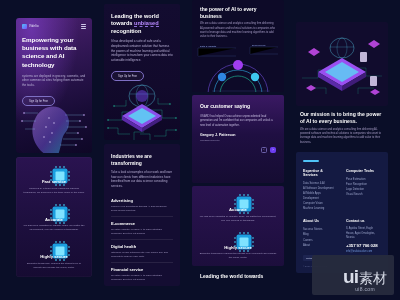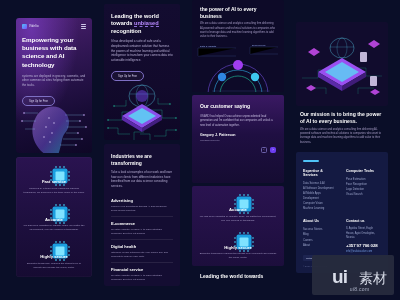--- a/index.html
+++ b/index.html
@@ -128,21 +128,21 @@
   .badges { display:flex; gap:3px; margin-top:7px; align-items:center; }
   .badge { font-size:2.2px; background:#1d2450; color:#c3cbe8; padding:2px 3px; border-radius:1px;
     display:flex; align-items:center; gap:1.5px; }
   .cp { font-size:2.1px; color:#59618c; margin-top:4px; }
 
   
   .wm {
     position:absolute; right:6px; bottom:5px; text-align:center;
     color:#d8dce8;
   }
-  .wm-row { display:flex; align-items:flex-end; gap:12px;margin-top:28px; }
+  .wm-row { display:flex; align-items:flex-end; gap:1px;margin-top:28px; }
   .wm-ui { font-size:19px; font-weight:bold; letter-spacing:-1px; line-height:.85; }
   .wm-cjk { font-size:14px; line-height:.9; }
   .wm-dom { font-size:5px; color:#aab0c4; letter-spacing:.3px; margin-top:1px; }
   .wm-plate {
     position:absolute; right:0; bottom:0; width:82px; height:40px;
     background:#262b3d; border-radius:2px; opacity:.96;
   }
   .wm-inner { position:relative; z-index:2; padding:5px 7px 3px; }
 </style>
 </head>

